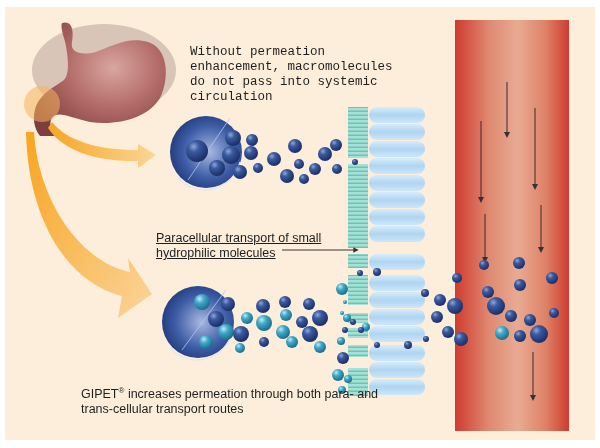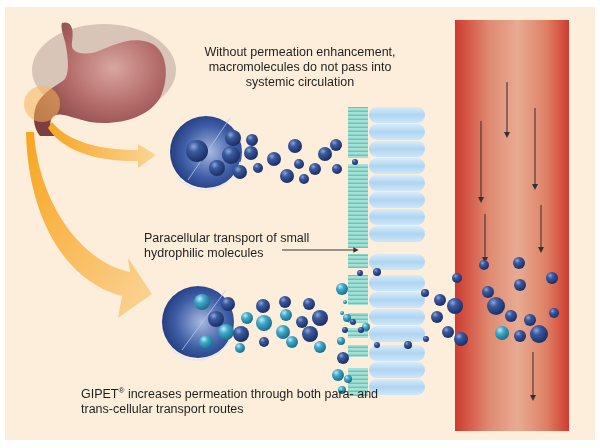--- a/index.html
+++ b/index.html
@@ -1,21 +1,21 @@
 <!DOCTYPE html>
 <html><head>
 <meta charset="utf-8">
 <style>
   html,body{margin:0;padding:0;background:#ffffff;}
   body{width:600px;height:448px;position:relative;overflow:hidden;font-family:"Liberation Sans",sans-serif;}
   #panel{position:absolute;left:5px;top:7px;width:590px;height:433px;background:#fdeedb;}
   svg{position:absolute;left:0;top:0;}
   .caption{position:absolute;color:#1f1f1f;font-size:12.5px;line-height:15px;}
-  #cap-top{left:190px;top:45px;width:220px;text-align:center;}
-  #cap-mid{left:144px;top:231px;width:200px;}
+  #cap-top{left:190px;top:45px;width:220px;text-align:left;font-family:Liberation Mono, monospace;}
+  #cap-mid{left:156px;top:231px;width:200px;text-decoration:underline;}
   #cap-bot{left:45px;top:383px;width:300px;margin-left:36px;}
   sup{font-size:8px;}
 </style>
 </head>
 <body>
 
 <div id="panel"></div>
 
 <svg id="art" width="600" height="448" viewBox="0 0 600 448">
   <defs>

